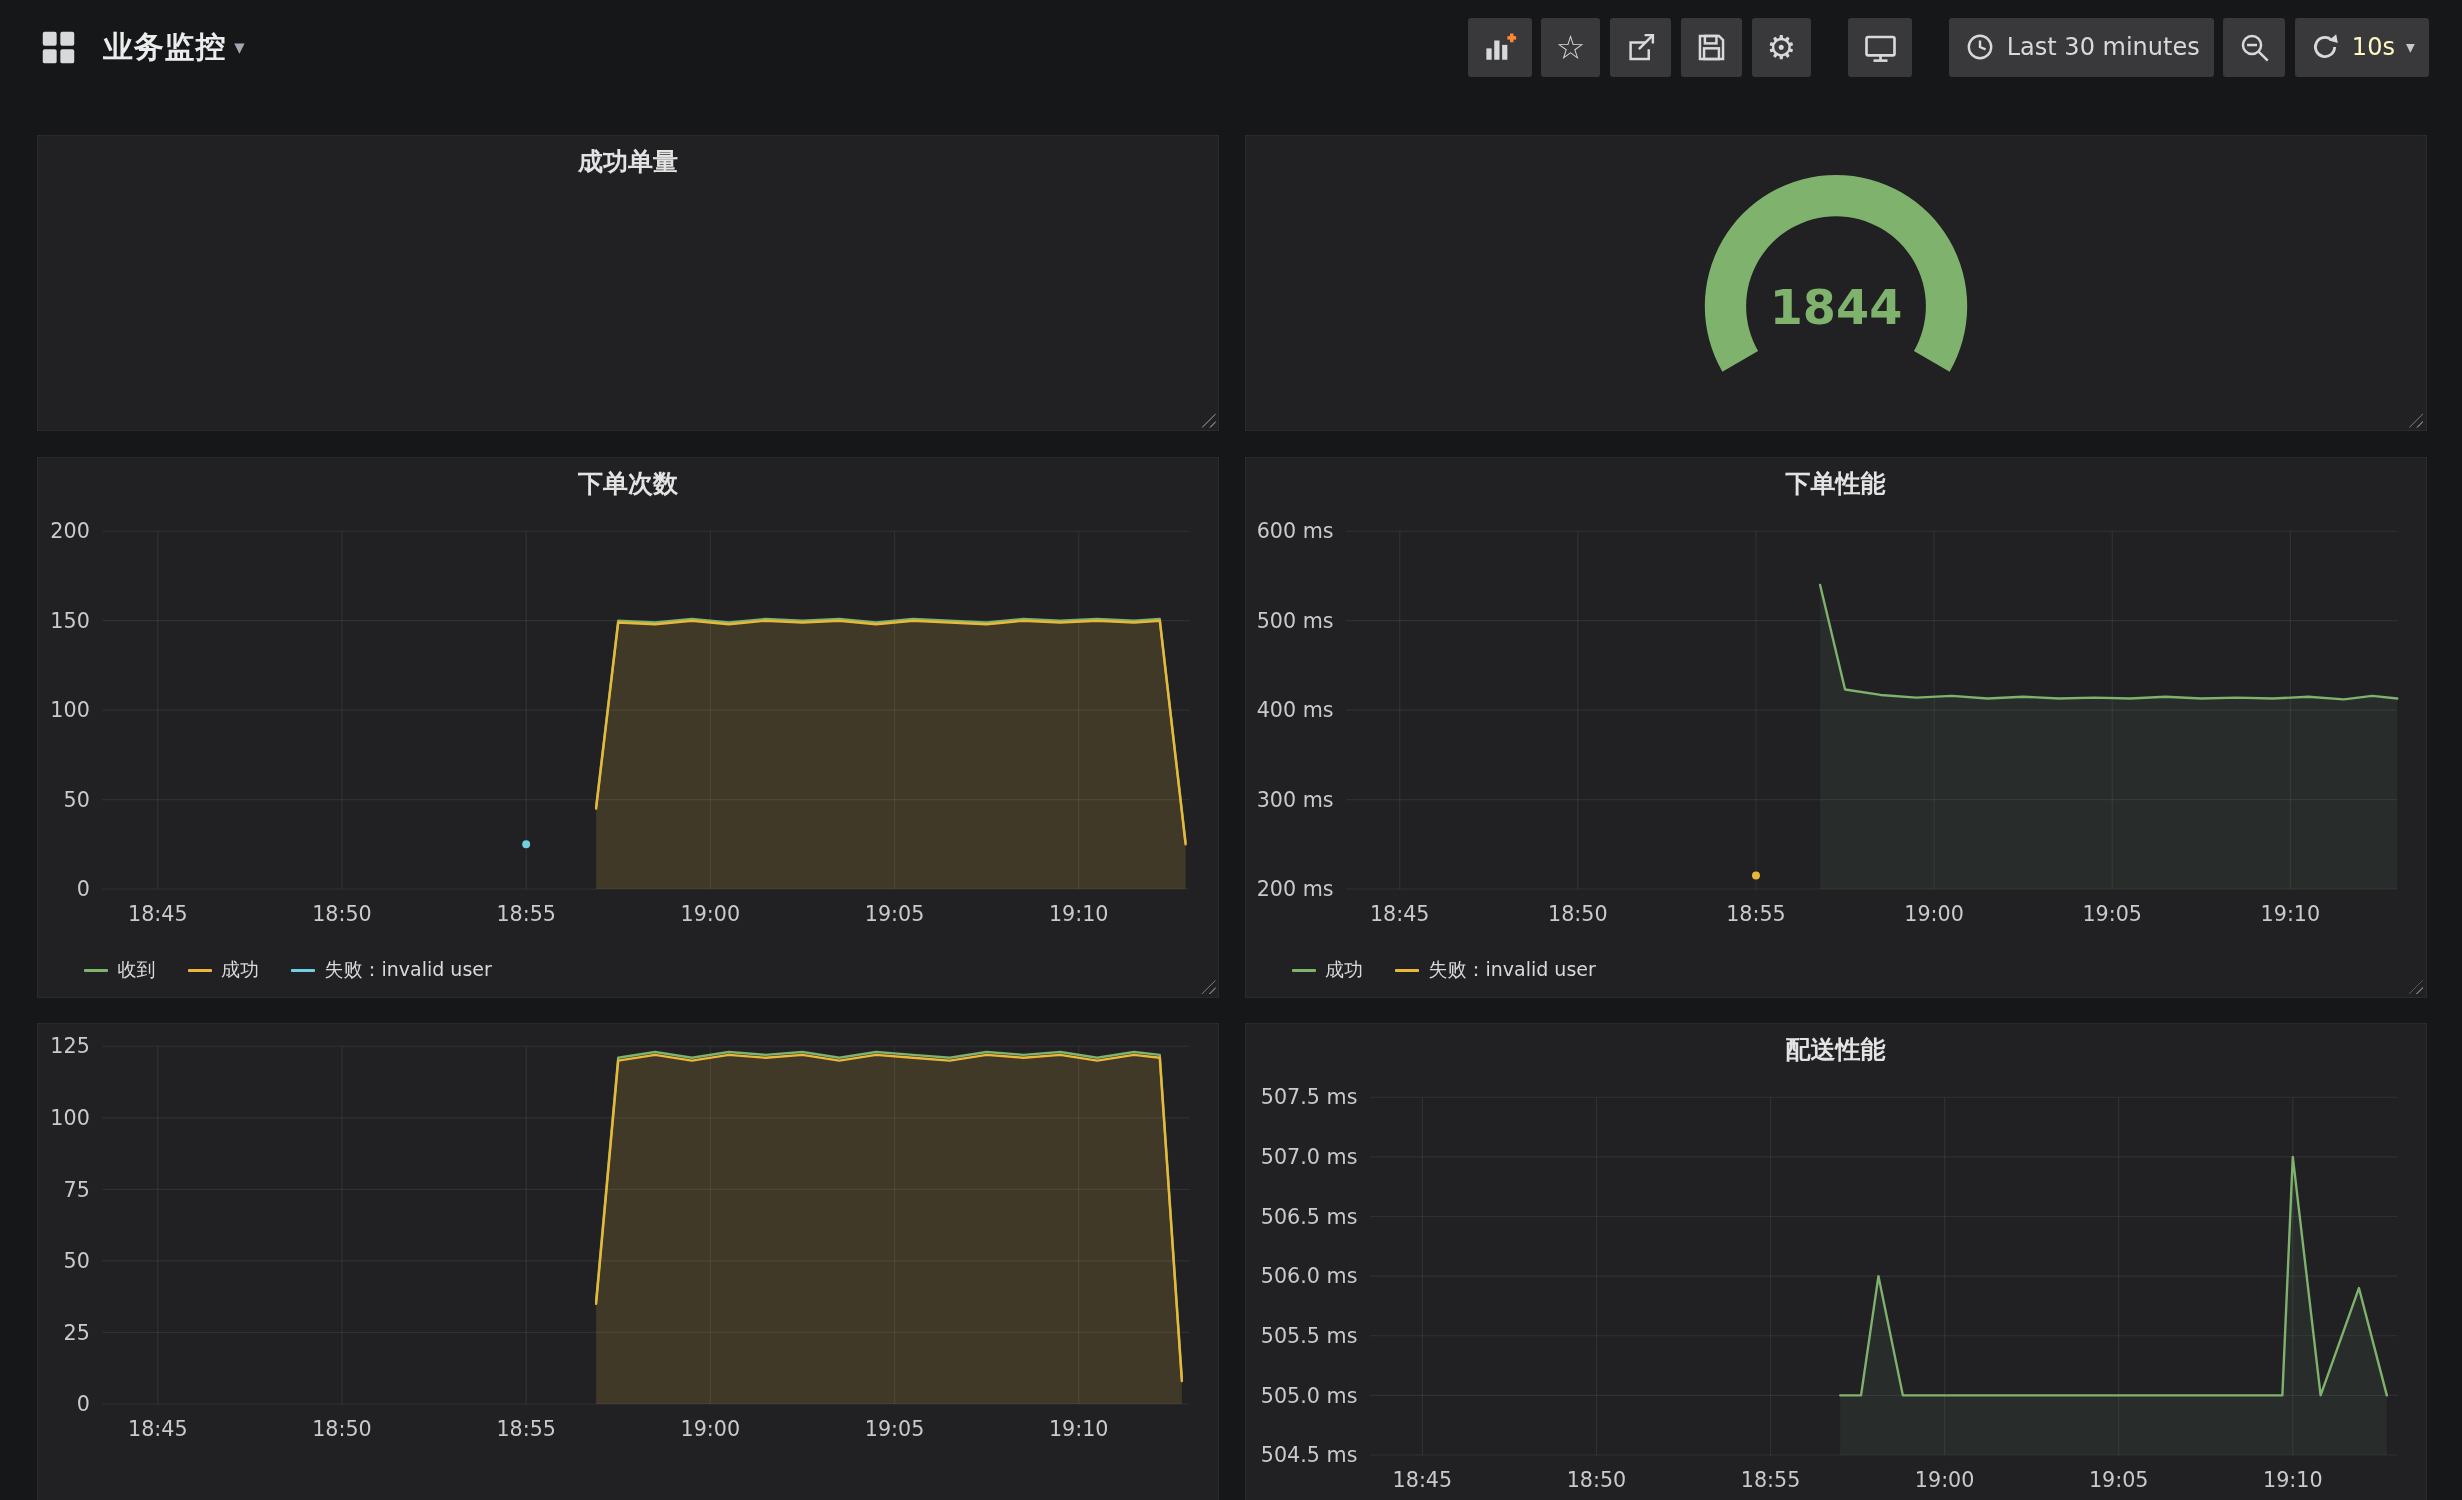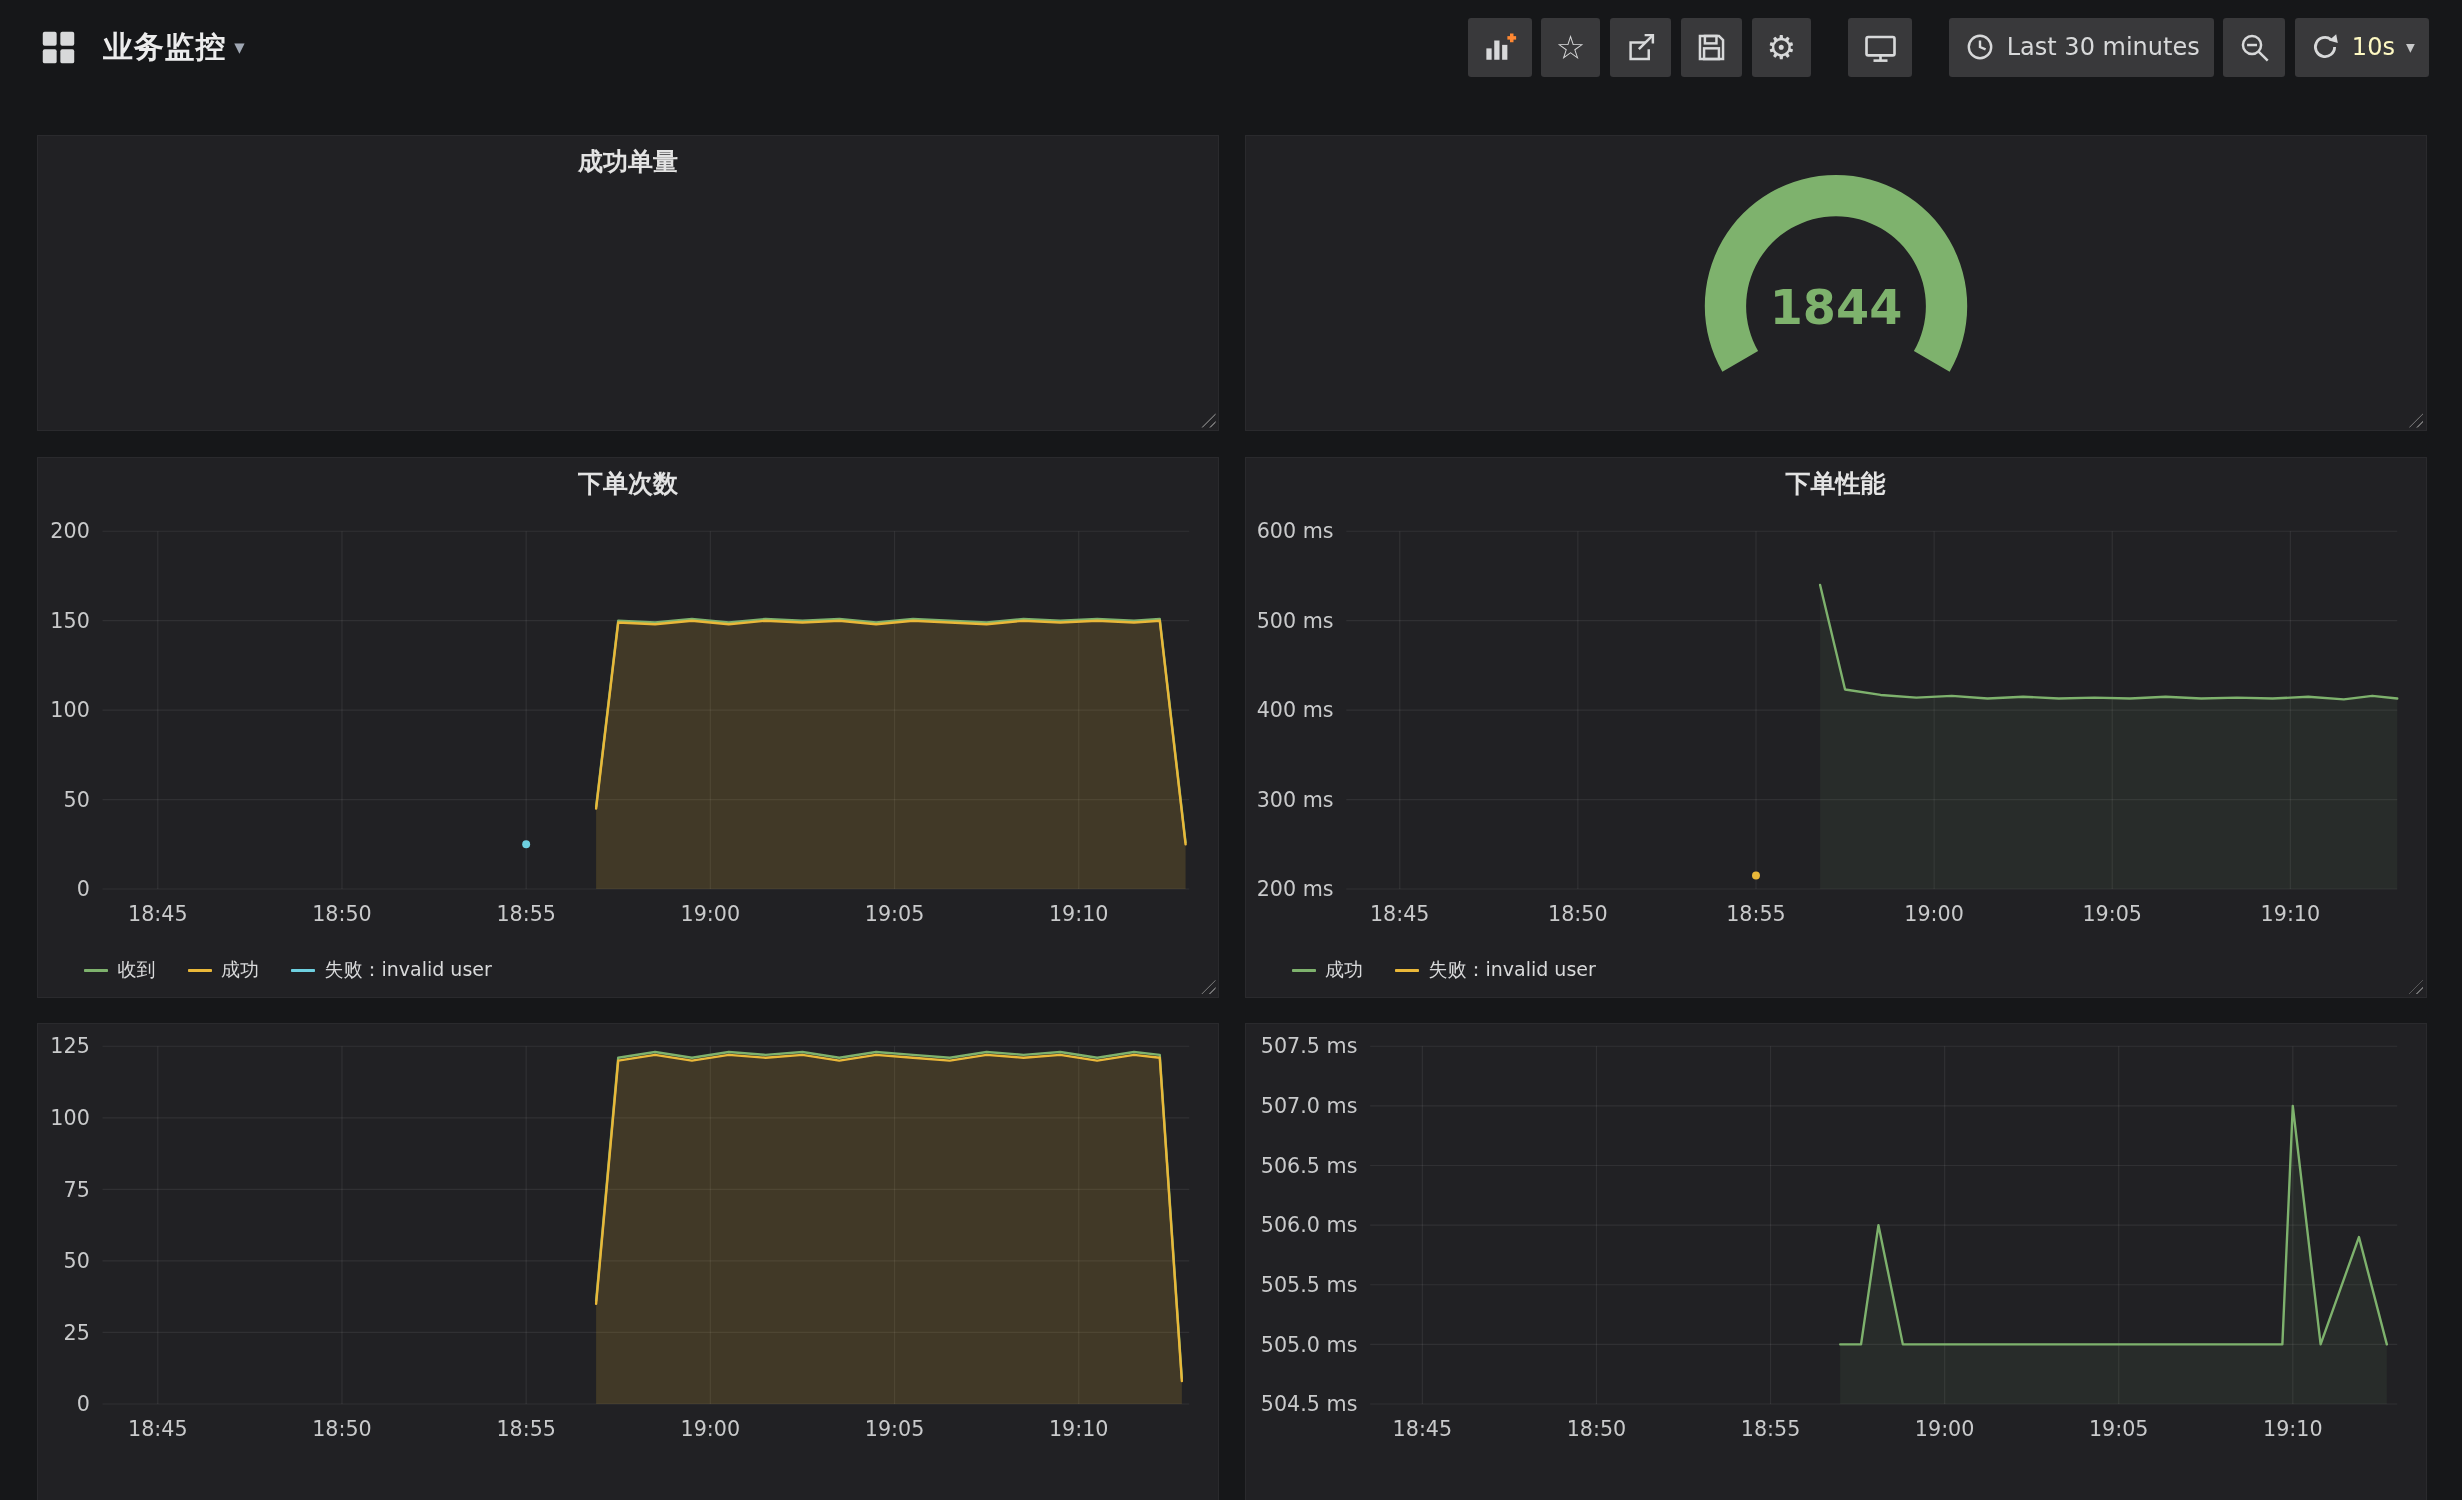--- a/index.html
+++ b/index.html
@@ -290,20 +290,21 @@
           <text x="55" y="37" text-anchor="end" class="tick">125</text>
           <polyline points="691.9,348.4 719.7,42.4 766.1,35.2 812.4,42.4 858.8,35.2 905.1,38.8 951.4,35.2 997.8,42.4 1044.1,35.2 1090.5,38.8 1136.8,42.4 1183.1,35.2 1229.5,38.8 1275.8,35.2 1322.2,42.4 1368.5,35.2 1400.9,38.8 1428.7,445.6" fill="none" stroke="#7EB26D" stroke-width="3" stroke-linejoin="round" stroke-linecap="round"></polyline>
           <path d="M691.9,478.0 L691.9,352.0 L719.7,46.0 L766.1,38.8 L812.4,46.0 L858.8,38.8 L905.1,42.4 L951.4,38.8 L997.8,46.0 L1044.1,38.8 L1090.5,42.4 L1136.8,46.0 L1183.1,38.8 L1229.5,42.4 L1275.8,38.8 L1322.2,46.0 L1368.5,38.8 L1400.9,42.4 L1428.7,449.2 L1428.7,478.0 Z" fill="#EAB839" fill-opacity="0.16" stroke="none"></path>
           <polyline points="691.9,352.0 719.7,46.0 766.1,38.8 812.4,46.0 858.8,38.8 905.1,42.4 951.4,38.8 997.8,46.0 1044.1,38.8 1090.5,42.4 1136.8,46.0 1183.1,38.8 1229.5,42.4 1275.8,38.8 1322.2,46.0 1368.5,38.8 1400.9,42.4 1428.7,449.2" fill="none" stroke="#EAB839" stroke-width="3" stroke-linejoin="round" stroke-linecap="round"></polyline>
         </svg>
       </div>
 
   </section>
 
   <section class="panel">
+    <h2 class="panel-title">配送性能</h2>
     <div class="chart-area">
         <svg viewBox="0 0 1464 556" width="1164" height="442">
           <line x1="211.6949152542373" x2="211.6949152542373" y1="28" y2="478" stroke="rgba(255,255,255,0.07)" stroke-width="1.5"></line>
           <text x="211.6949152542373" y="518" text-anchor="middle" class="tick">18:45</text>
           <line x1="430.6779661016949" x2="430.6779661016949" y1="28" y2="478" stroke="rgba(255,255,255,0.07)" stroke-width="1.5"></line>
           <text x="430.6779661016949" y="518" text-anchor="middle" class="tick">18:50</text>
           <line x1="649.6610169491526" x2="649.6610169491526" y1="28" y2="478" stroke="rgba(255,255,255,0.07)" stroke-width="1.5"></line>
           <text x="649.6610169491526" y="518" text-anchor="middle" class="tick">18:55</text>
           <line x1="868.6440677966101" x2="868.6440677966101" y1="28" y2="478" stroke="rgba(255,255,255,0.07)" stroke-width="1.5"></line>
           <text x="868.6440677966101" y="518" text-anchor="middle" class="tick">19:00</text>

